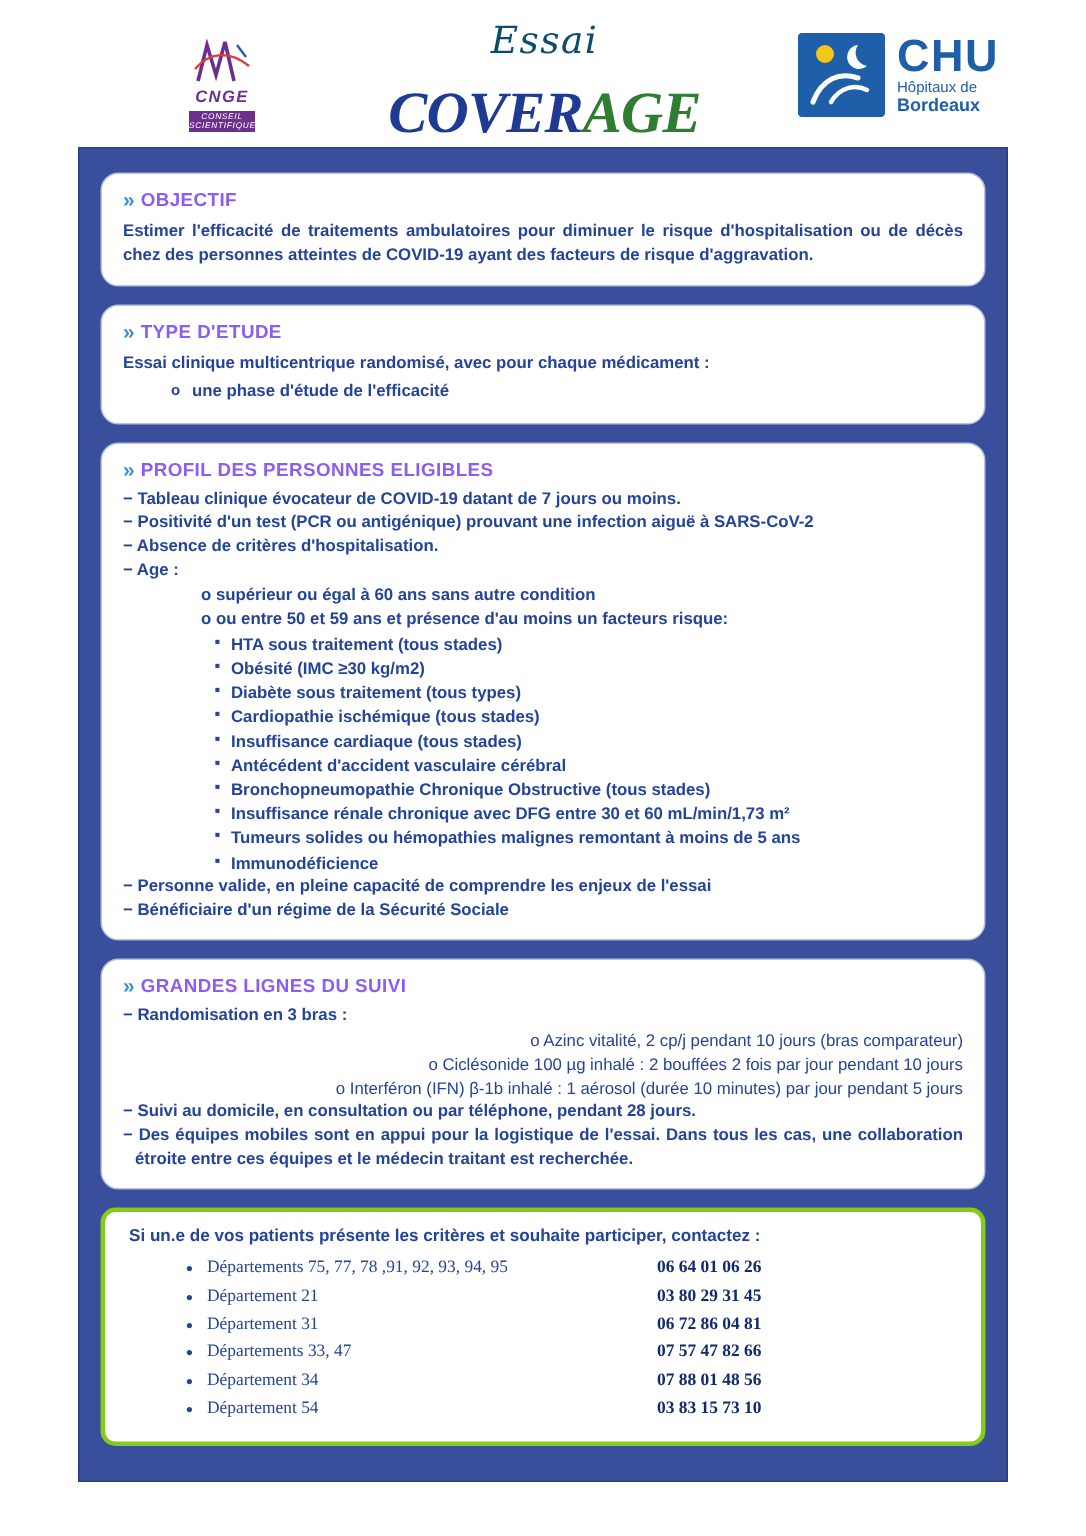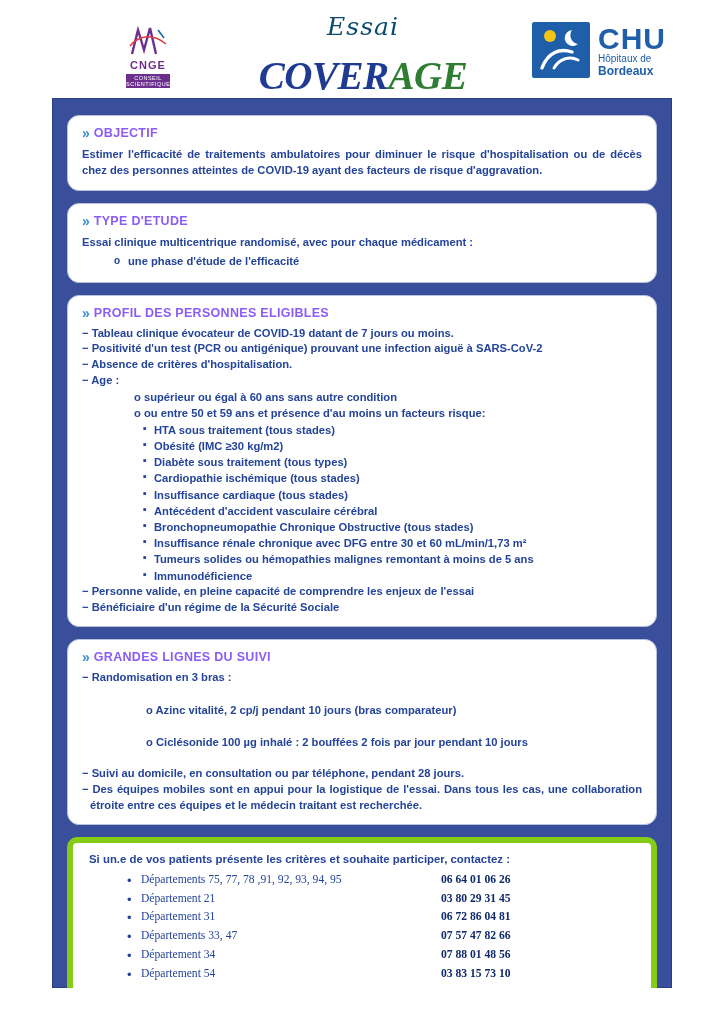--- a/index.html
+++ b/index.html
@@ -27,20 +27,21 @@
     position: relative;
     height: 98px;
     background: #ffffff;
   }
   .logo-cnge {
     position: absolute;
     left: 112px;
     top: 24px;
     width: 72px;
     text-align: center;
+    font-style: italic;
   }
   .cnge-mark {
     width: 48px;
     height: 34px;
     margin: 0 auto;
     position: relative;
   }
   .cnge-mark svg { display: block; }
   .cnge-text {
     font-size: 11px;
@@ -221,32 +222,33 @@
   ul.dots li::before {
     content: "\25AA";
     position: absolute;
     left: -11px;
     top: -1px;
     font-size: 11px;
   }
 
   .indent-o2 {
     font-size: 11.2px;
-    font-weight: bold;
+    font-weight: normal;
     color: #24449a;
     line-height: 1.45;
-    margin: 16px;
+    margin: 0;
     padding-left: 58px;
     text-indent: -10px;
+    text-align: right;
   }
 
   
   .contact-card {
     background: #ffffff;
-    border: 6px solid #84cc16;
+    border: 3px solid #84cc16;
     border-radius: 10px;
     padding: 10px 16px 12px 16px;
     box-sizing: border-box;
   }
   .contact-head {
     font-size: 11.4px;
     font-weight: bold;
     color: #24449a;
     margin-bottom: 6px;
   }
@@ -385,20 +387,21 @@
     </div>
 
     <div class="card">
       <div class="sec-head">
         <span class="chev">»</span>
         <span class="sec-title">GRANDES LIGNES DU SUIVI</span>
       </div>
       <p class="dashline">− Randomisation en 3 bras :</p>
       <p class="indent-o2">o Azinc vitalité, 2 cp/j pendant 10 jours (bras comparateur)</p>
       <p class="indent-o2">o Ciclésonide 100 µg  inhalé : 2 bouffées 2 fois par jour pendant 10 jours</p>
+      <p class="indent-o2">o Interféron (IFN) β-1b inhalé : 1 aérosol (durée 10 minutes) par jour pendant 5 jours</p>
       <p class="dashline">− Suivi au domicile, en consultation ou par téléphone, pendant 28 jours.</p>
       <p class="dashline p-just">− Des équipes mobiles sont en appui pour la logistique de l'essai. Dans tous les cas, une collaboration étroite entre ces équipes et le médecin traitant est recherchée.</p>
     </div>
 
     <div class="contact-card">
       <div class="contact-head">Si un.e de vos patients présente les critères et souhaite participer, contactez :</div>
       <ul class="contact-list">
         <li>
           <span class="dept">Départements 75, 77, 78 ,91, 92, 93, 94, 95</span>
           <span class="tel">06 64 01 06 26</span>

